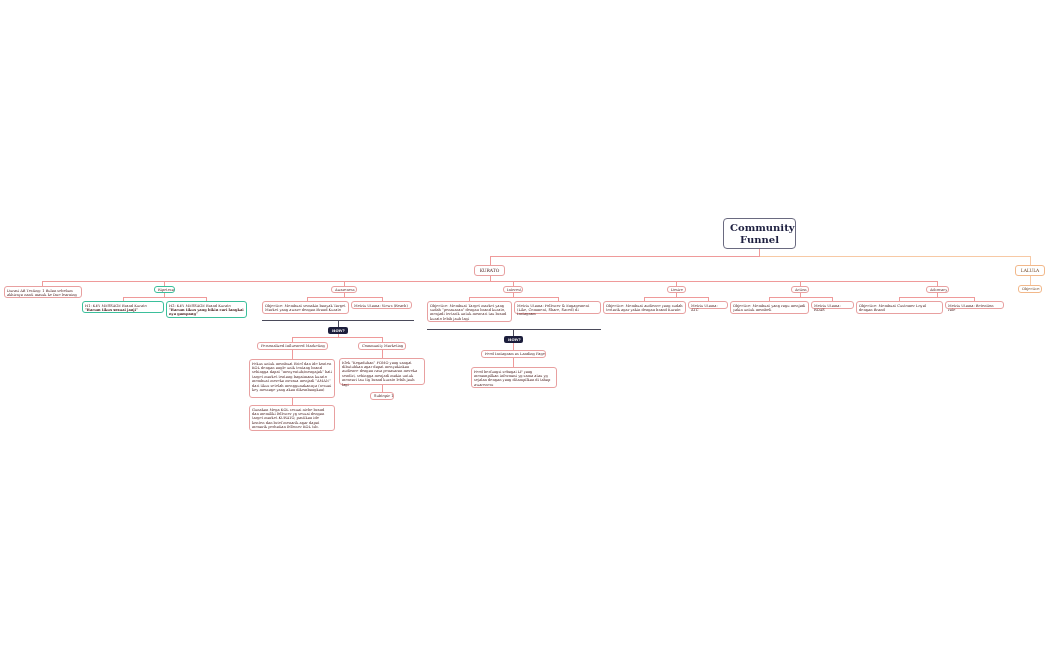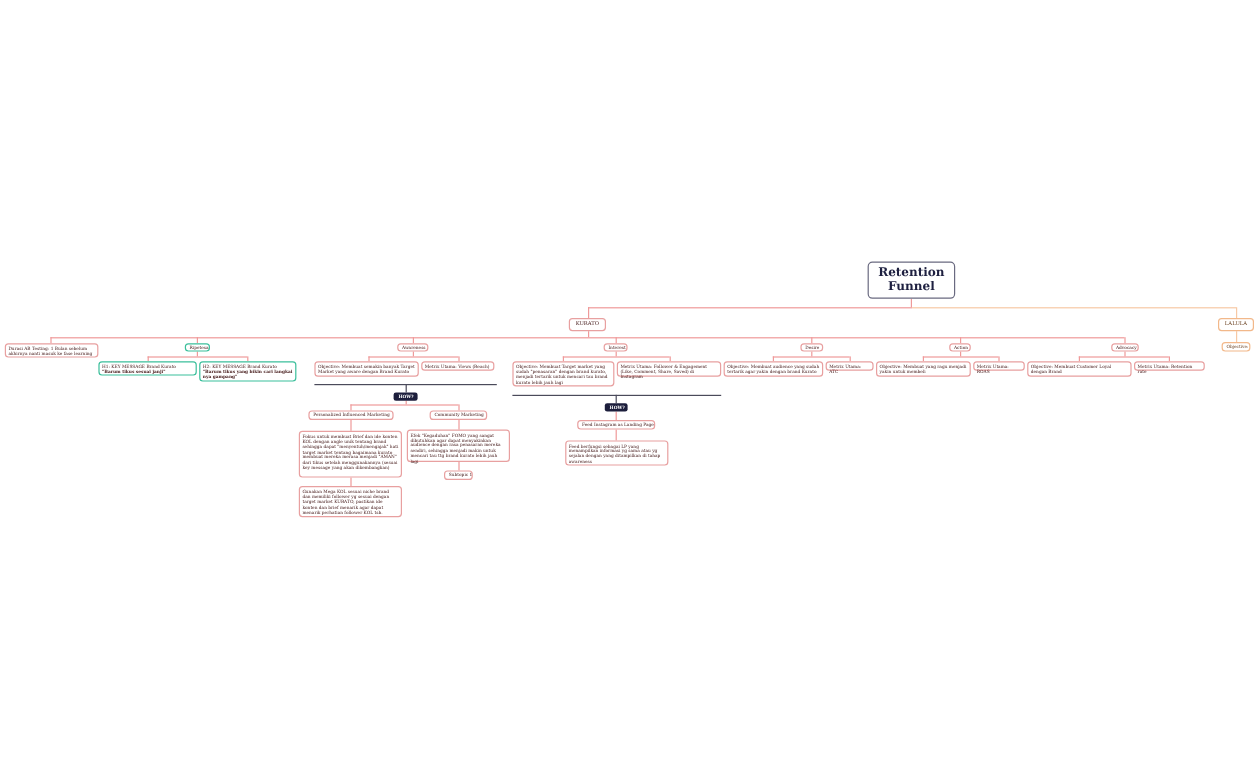--- a/index.html
+++ b/index.html
@@ -88,21 +88,21 @@
 <div class="hline" style="left:769px;top:297px;width:63px;"></div>
 <div class="vline" style="left:769px;top:297px;height:4px;"></div>
 <div class="vline" style="left:832px;top:297px;height:4px;"></div>
 
 <div class="vline" style="left:937px;top:293px;height:4px;"></div>
 <div class="hline" style="left:899px;top:297px;width:75px;"></div>
 <div class="vline" style="left:899px;top:297px;height:4px;"></div>
 <div class="vline" style="left:974px;top:297px;height:4px;"></div>
 
 <div class="node root" style="left:723px;top:218px;width:73px;height:31px;">
-  <span>Retention Funnel</span>
+  <span>Community Funnel</span>
 </div>
 
 <div class="node pill" style="left:474px;top:265px;width:31px;height:11px;font-size:4.4px;line-height:8px;">
   <span>KURATO</span>
 </div>
 
 <div class="node pill orange" style="left:1015px;top:265px;width:30px;height:11px;font-size:4.4px;line-height:8px;">
   <span>LALULA</span>
 </div>
 <div class="node pill orange" style="left:1018px;top:285px;width:24px;height:8px;">

